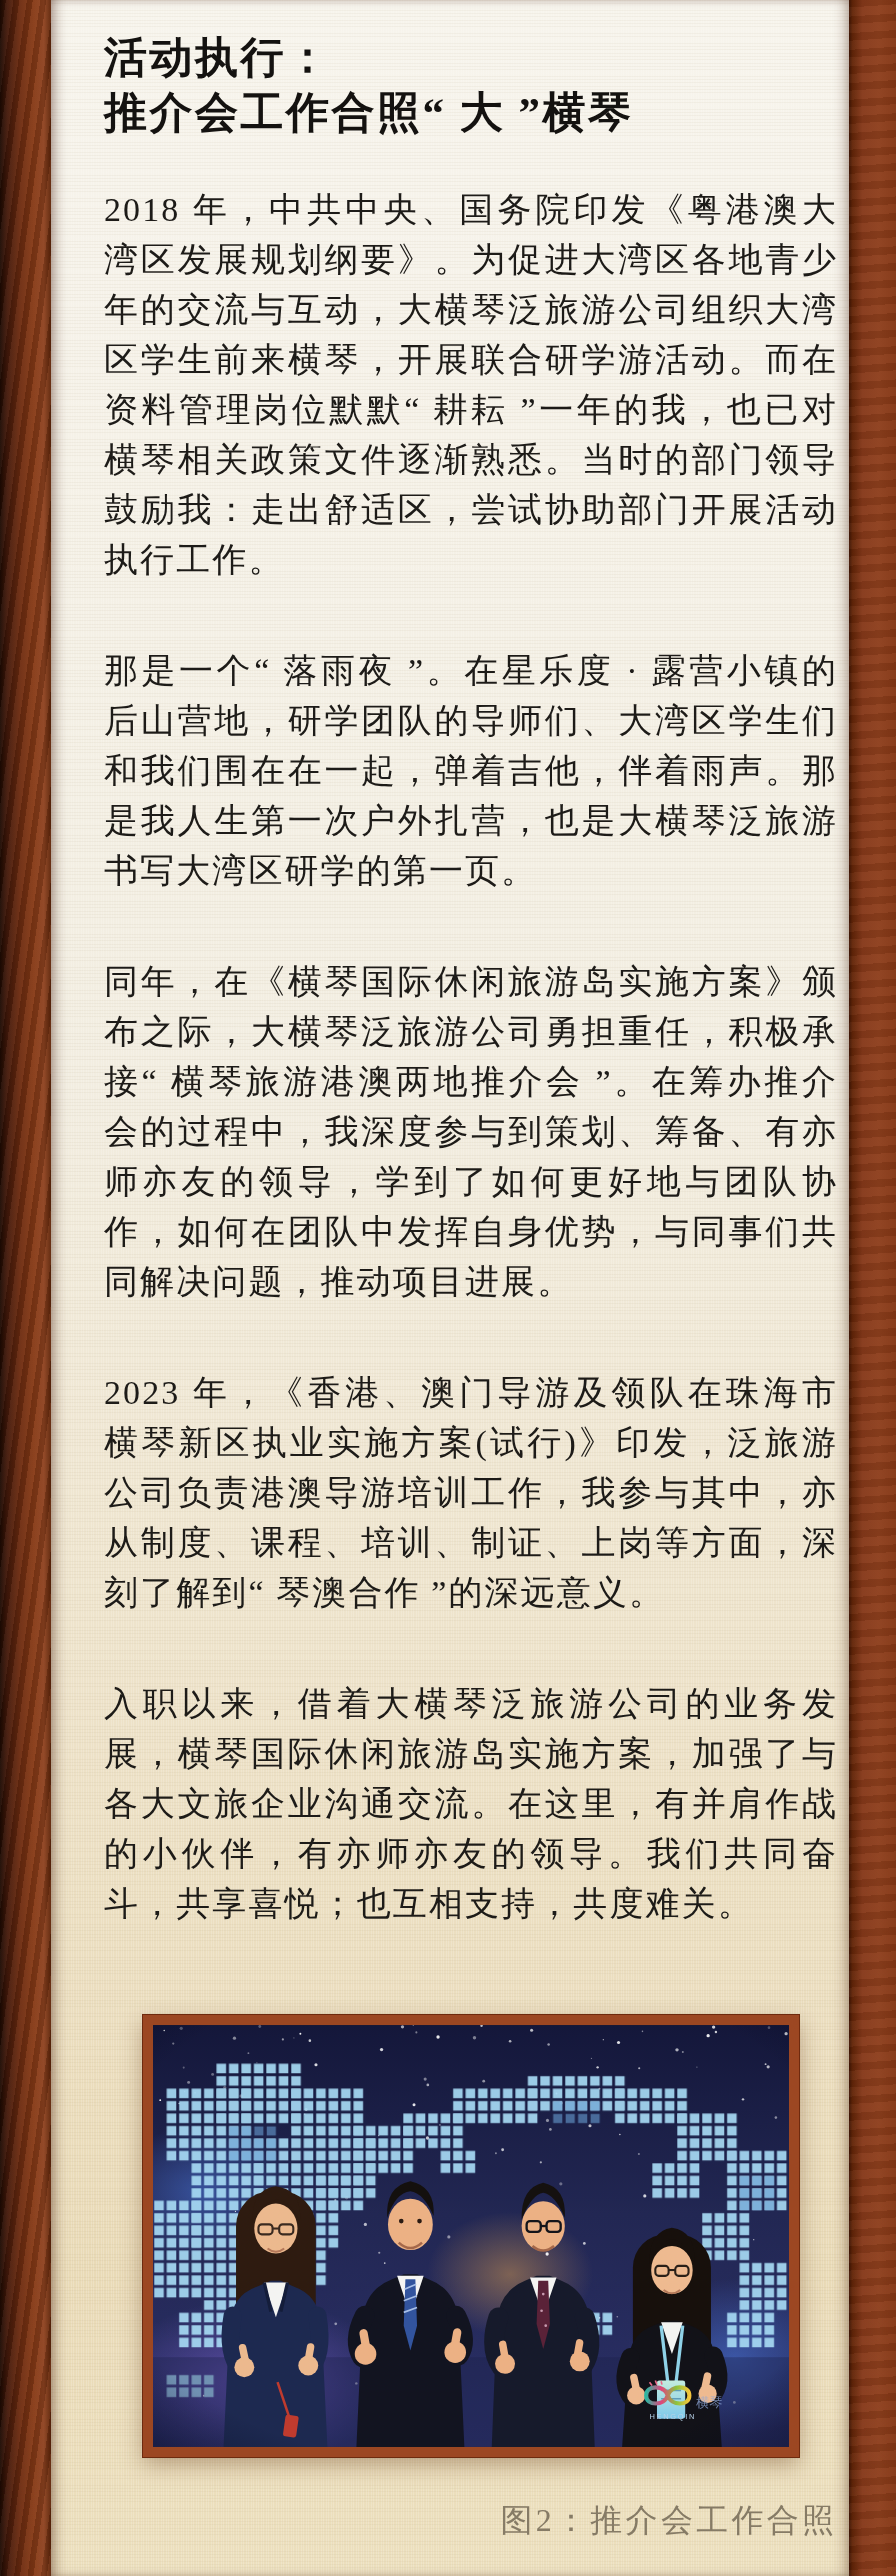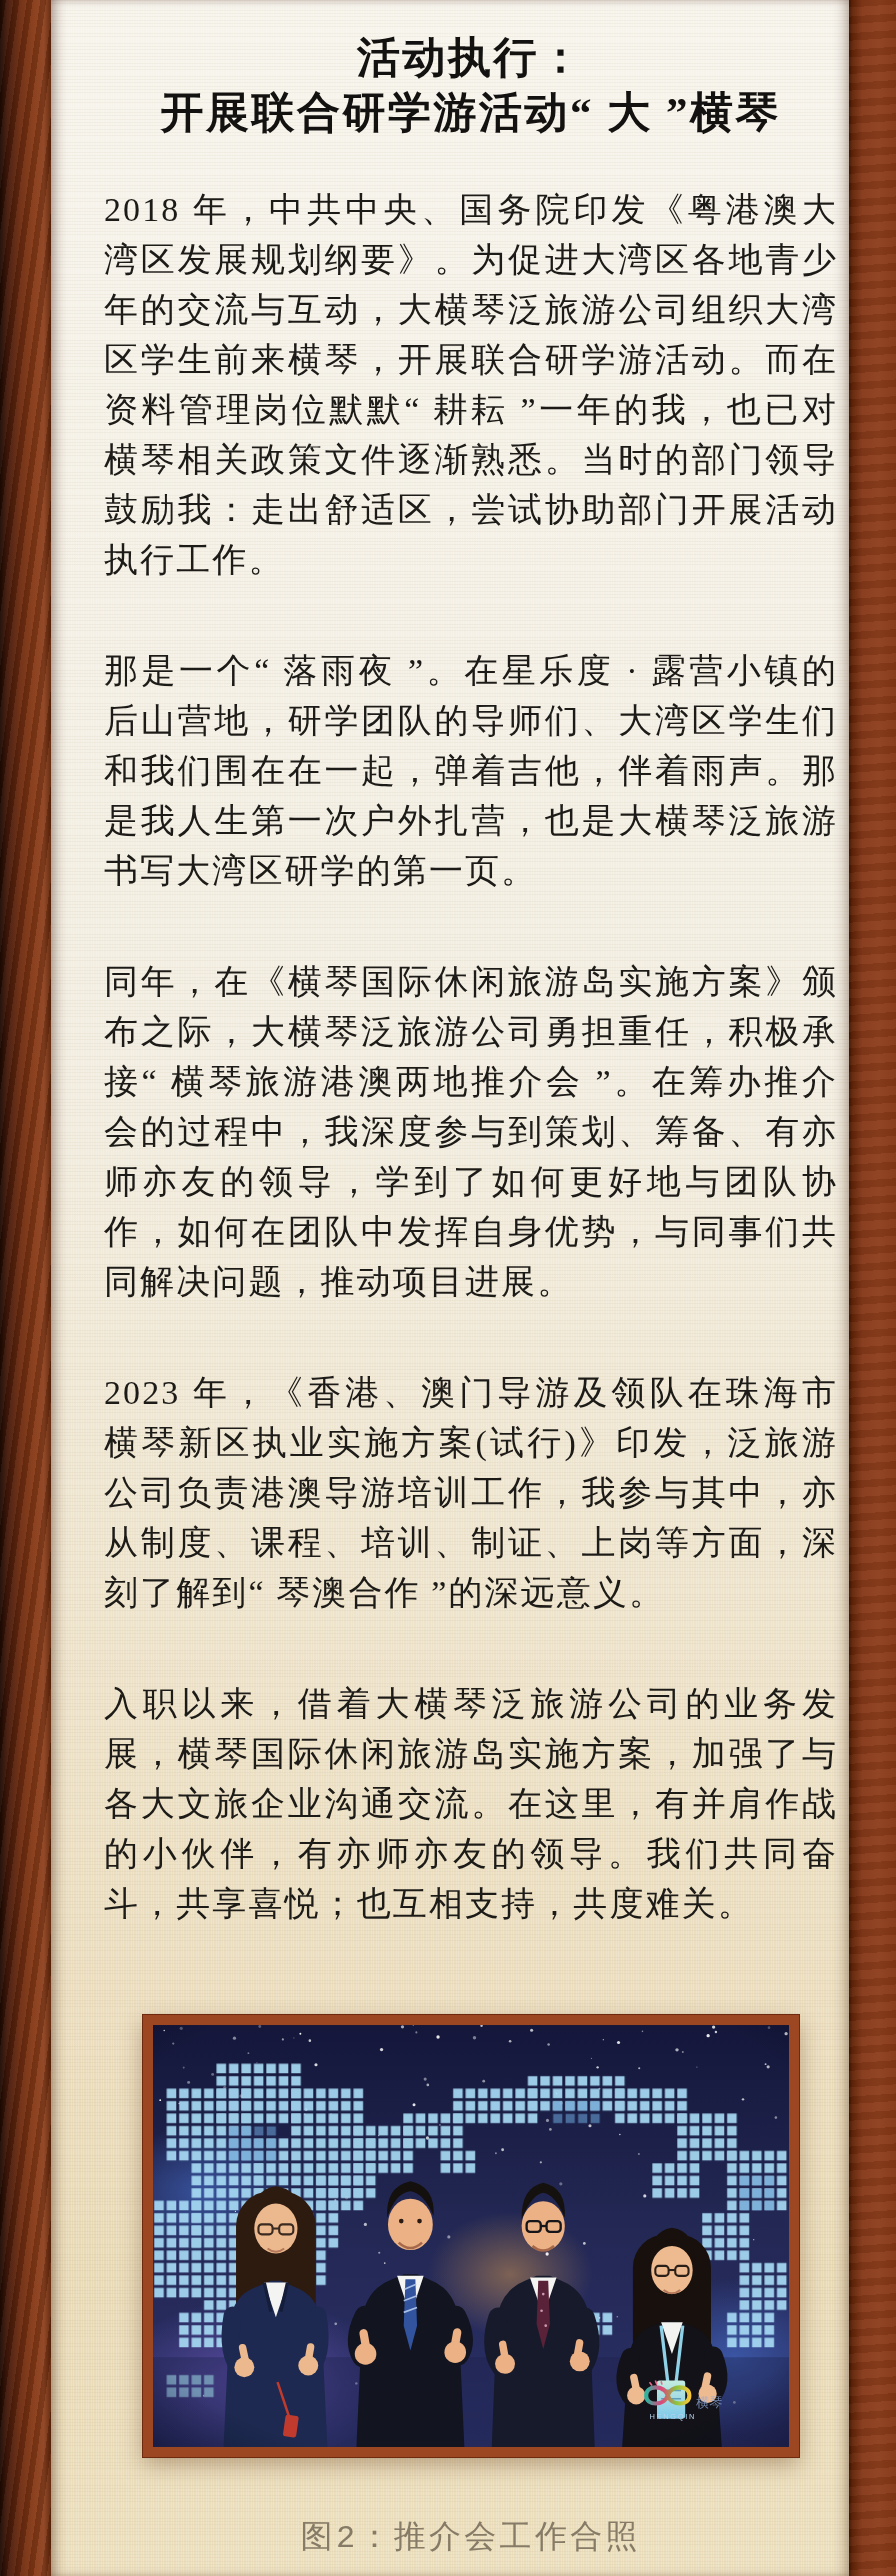--- a/index.html
+++ b/index.html
@@ -26,57 +26,57 @@
       repeating-linear-gradient(180deg, rgba(146,124,82,0.06) 0 0.8px, rgba(0,0,0,0) 0.8px 3.3px),
       repeating-linear-gradient(90deg, rgba(255,255,255,0.18) 0 0.8px, rgba(0,0,0,0) 0.8px 2.5px),
       linear-gradient(180deg,#f7f4ec 0%,#f2ede0 42%,#ecdfc2 72%,#e9dab6 88%,#ecdfbd 100%);
     box-shadow: inset 8.3px 0 13.3px -6.6px rgba(60,20,5,0.55), inset -8.3px 0 13.3px -6.6px rgba(60,20,5,0.45);
     box-sizing:border-box;
     padding:30px 11.6px 0 53px;
   }
   .title{
     margin:0 0 45px 0;
     font-size:43px;font-weight:bold;color:#141210;
-    letter-spacing:2.5px;line-height:55px;text-align:center;
+    letter-spacing:2.5px;line-height:55px;
   }
   .t-line{display:block;white-space:nowrap;}
   .para{
     margin:0 8px 61px 0;
     width:734px;
     font-size:34px;line-height:50px;letter-spacing:2.1px;
     color:#1d1b18;text-align:justify;
   }
   .photo-frame{
     width:636px;height:422px;
     margin:86px auto 0 auto;
     border:10.8px solid #9c4722;
     outline:1.7px solid #6e2a0e;
     box-shadow:0 8.3px 21.6px rgba(90,45,12,0.38), inset 0 0 0 1.7px #53200b;
     background:#10132b;
   }
   .photo-frame svg{display:block;}
   .caption{
-    margin-top:58px;
-    text-align:center;
-    font-family:Liberation Mono, monospace;
+    margin-top:42px;
+    text-align:right;
+    font-family:Liberation Serif, serif;
     font-size:32px;letter-spacing:3.3px;color:#867b66;
   }
 </style>
 </head>
 <body>
 
 <div class="stage">
   <div class="cover-left"></div>
   <div class="cover-right"></div>
 
   <div class="paper">
 
     <h1 class="title">
       <span class="t-line">活动执行：</span>
-      <span class="t-line">开展联合研学游活动“ 大 ”横琴</span>
+      <span class="t-line">推介会工作合照“ 大 ”横琴</span>
     </h1>
 
     <p class="para">2018 年，中共中央、国务院印发《粤港澳大湾区发展规划纲要》。为促进大湾区各地青少年的交流与互动，大横琴泛旅游公司组织大湾区学生前来横琴，开展联合研学游活动。而在资料管理岗位默默“ 耕耘 ”一年的我，也已对横琴相关政策文件逐渐熟悉。当时的部门领导鼓励我：走出舒适区，尝试协助部门开展活动执行工作。</p>
     <p class="para">那是一个“ 落雨夜 ”。在星乐度 · 露营小镇的后山营地，研学团队的导师们、大湾区学生们和我们围在在一起，弹着吉他，伴着雨声。那是我人生第一次户外扎营，也是大横琴泛旅游书写大湾区研学的第一页。</p>
     <p class="para">同年，在《横琴国际休闲旅游岛实施方案》颁布之际，大横琴泛旅游公司勇担重任，积极承接“ 横琴旅游港澳两地推介会 ”。在筹办推介会的过程中，我深度参与到策划、筹备、有亦师亦友的领导，学到了如何更好地与团队协作，如何在团队中发挥自身优势，与同事们共同解决问题，推动项目进展。</p>
     <p class="para">2023 年，《香港、澳门导游及领队在珠海市横琴新区执业实施方案(试行)》印发，泛旅游公司负责港澳导游培训工作，我参与其中，亦从制度、课程、培训、制证、上岗等方面，深刻了解到“ 琴澳合作 ”的深远意义。</p>
     <p class="para">入职以来，借着大横琴泛旅游公司的业务发展，横琴国际休闲旅游岛实施方案，加强了与各大文旅企业沟通交流。在这里，有并肩作战的小伙伴，有亦师亦友的领导。我们共同奋斗，共享喜悦；也互相支持，共度难关。</p>
 
     <div class="photo-frame">
       <svg viewBox="0 0 766 508" width="636" height="422">

